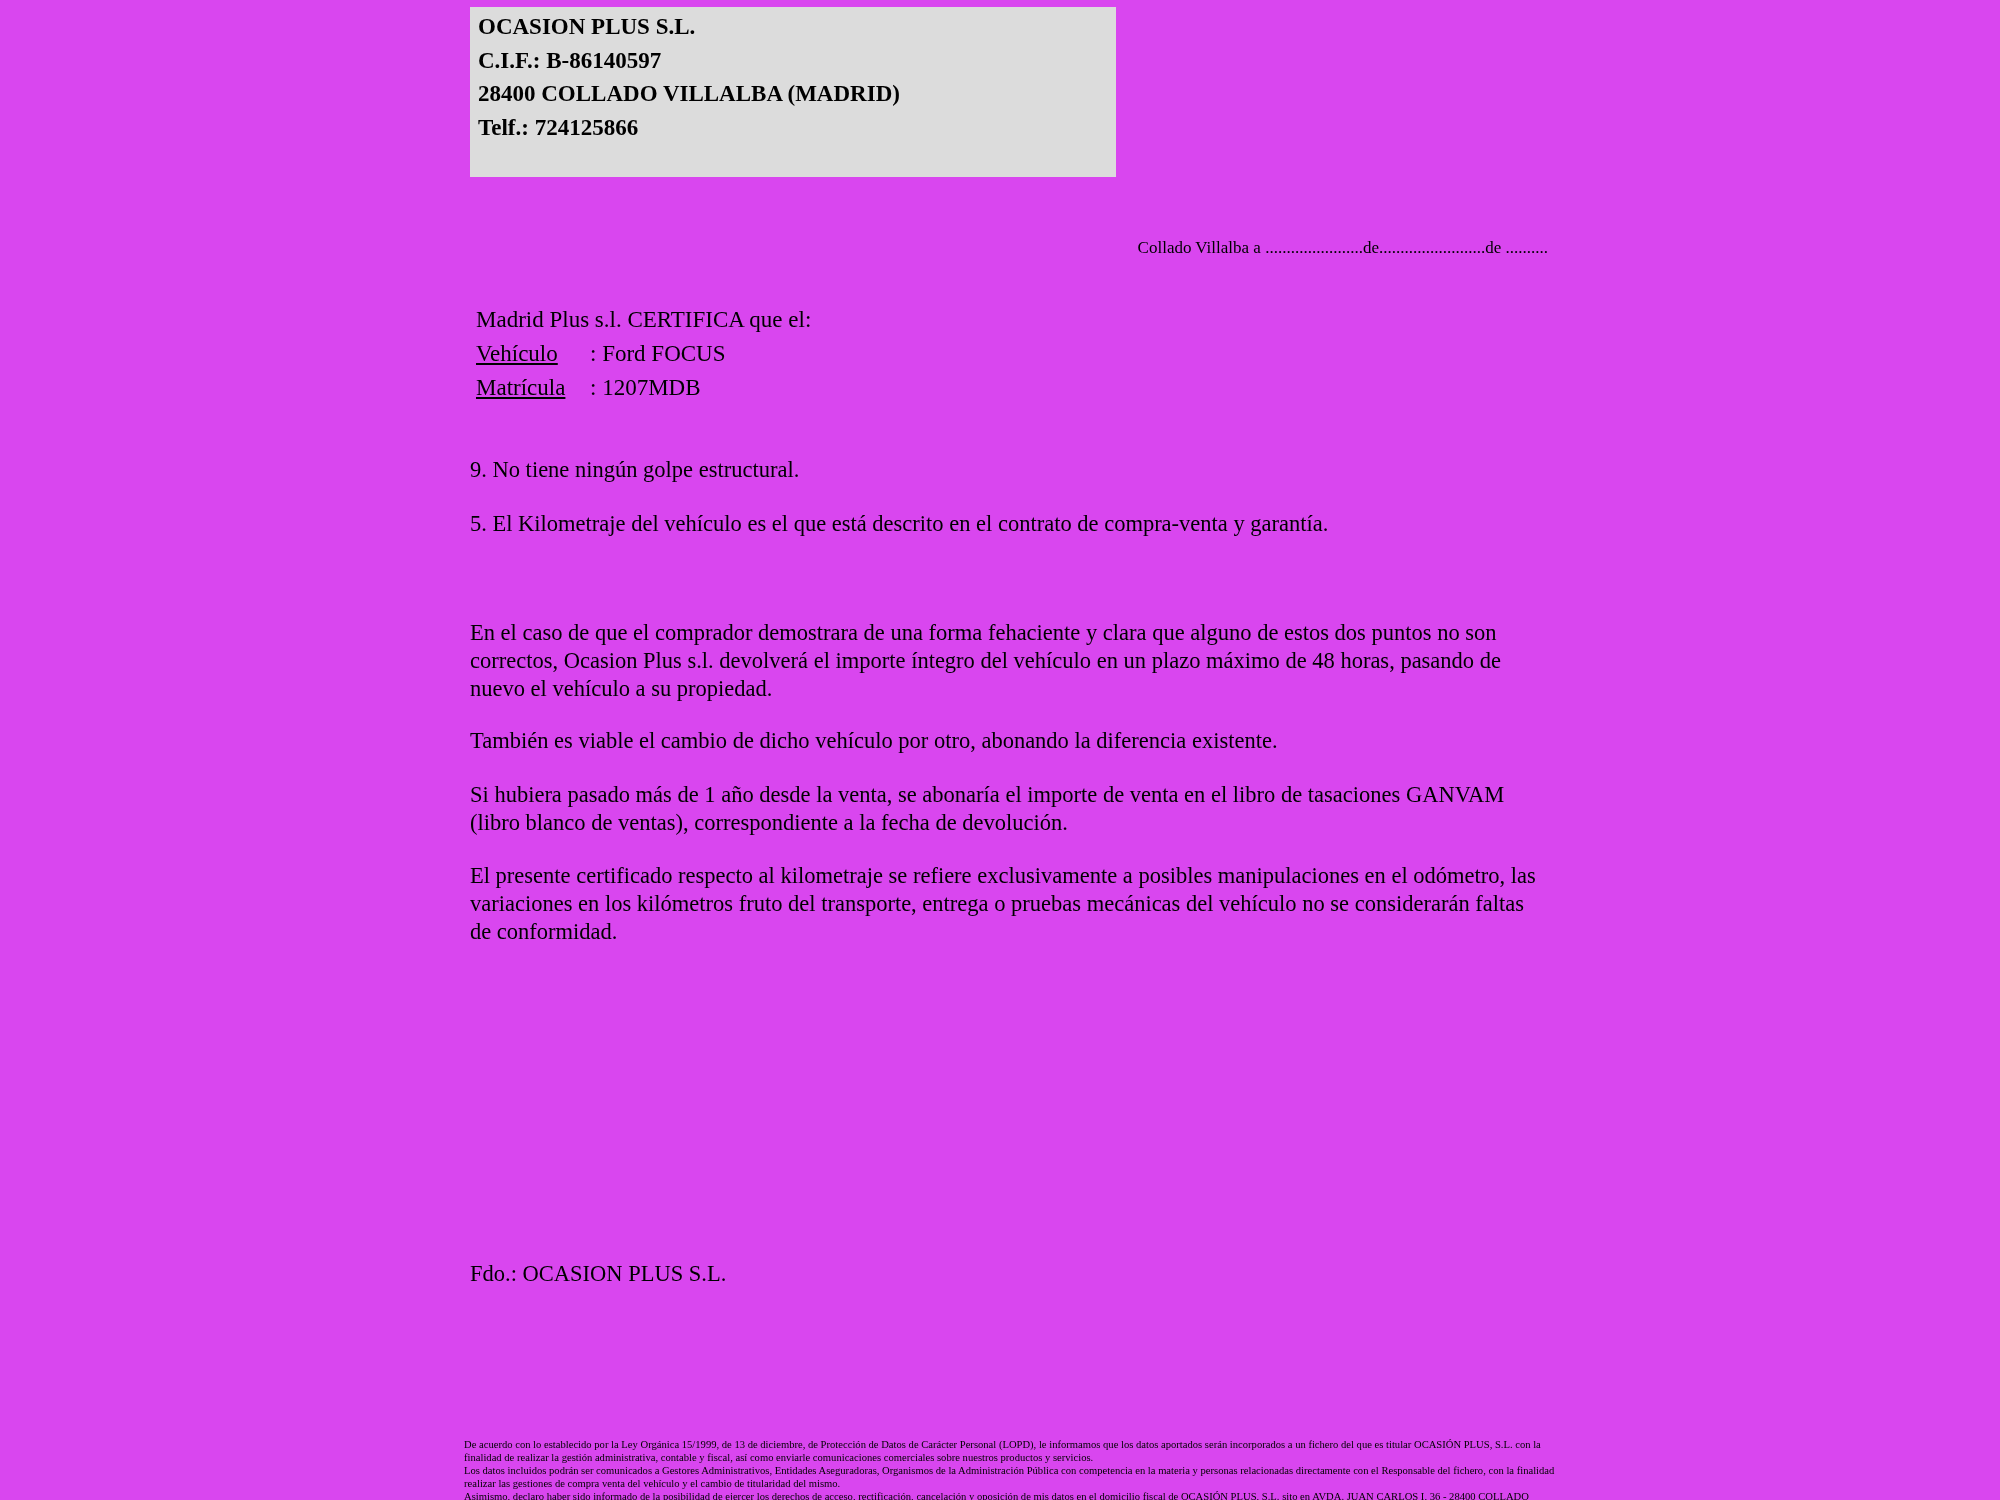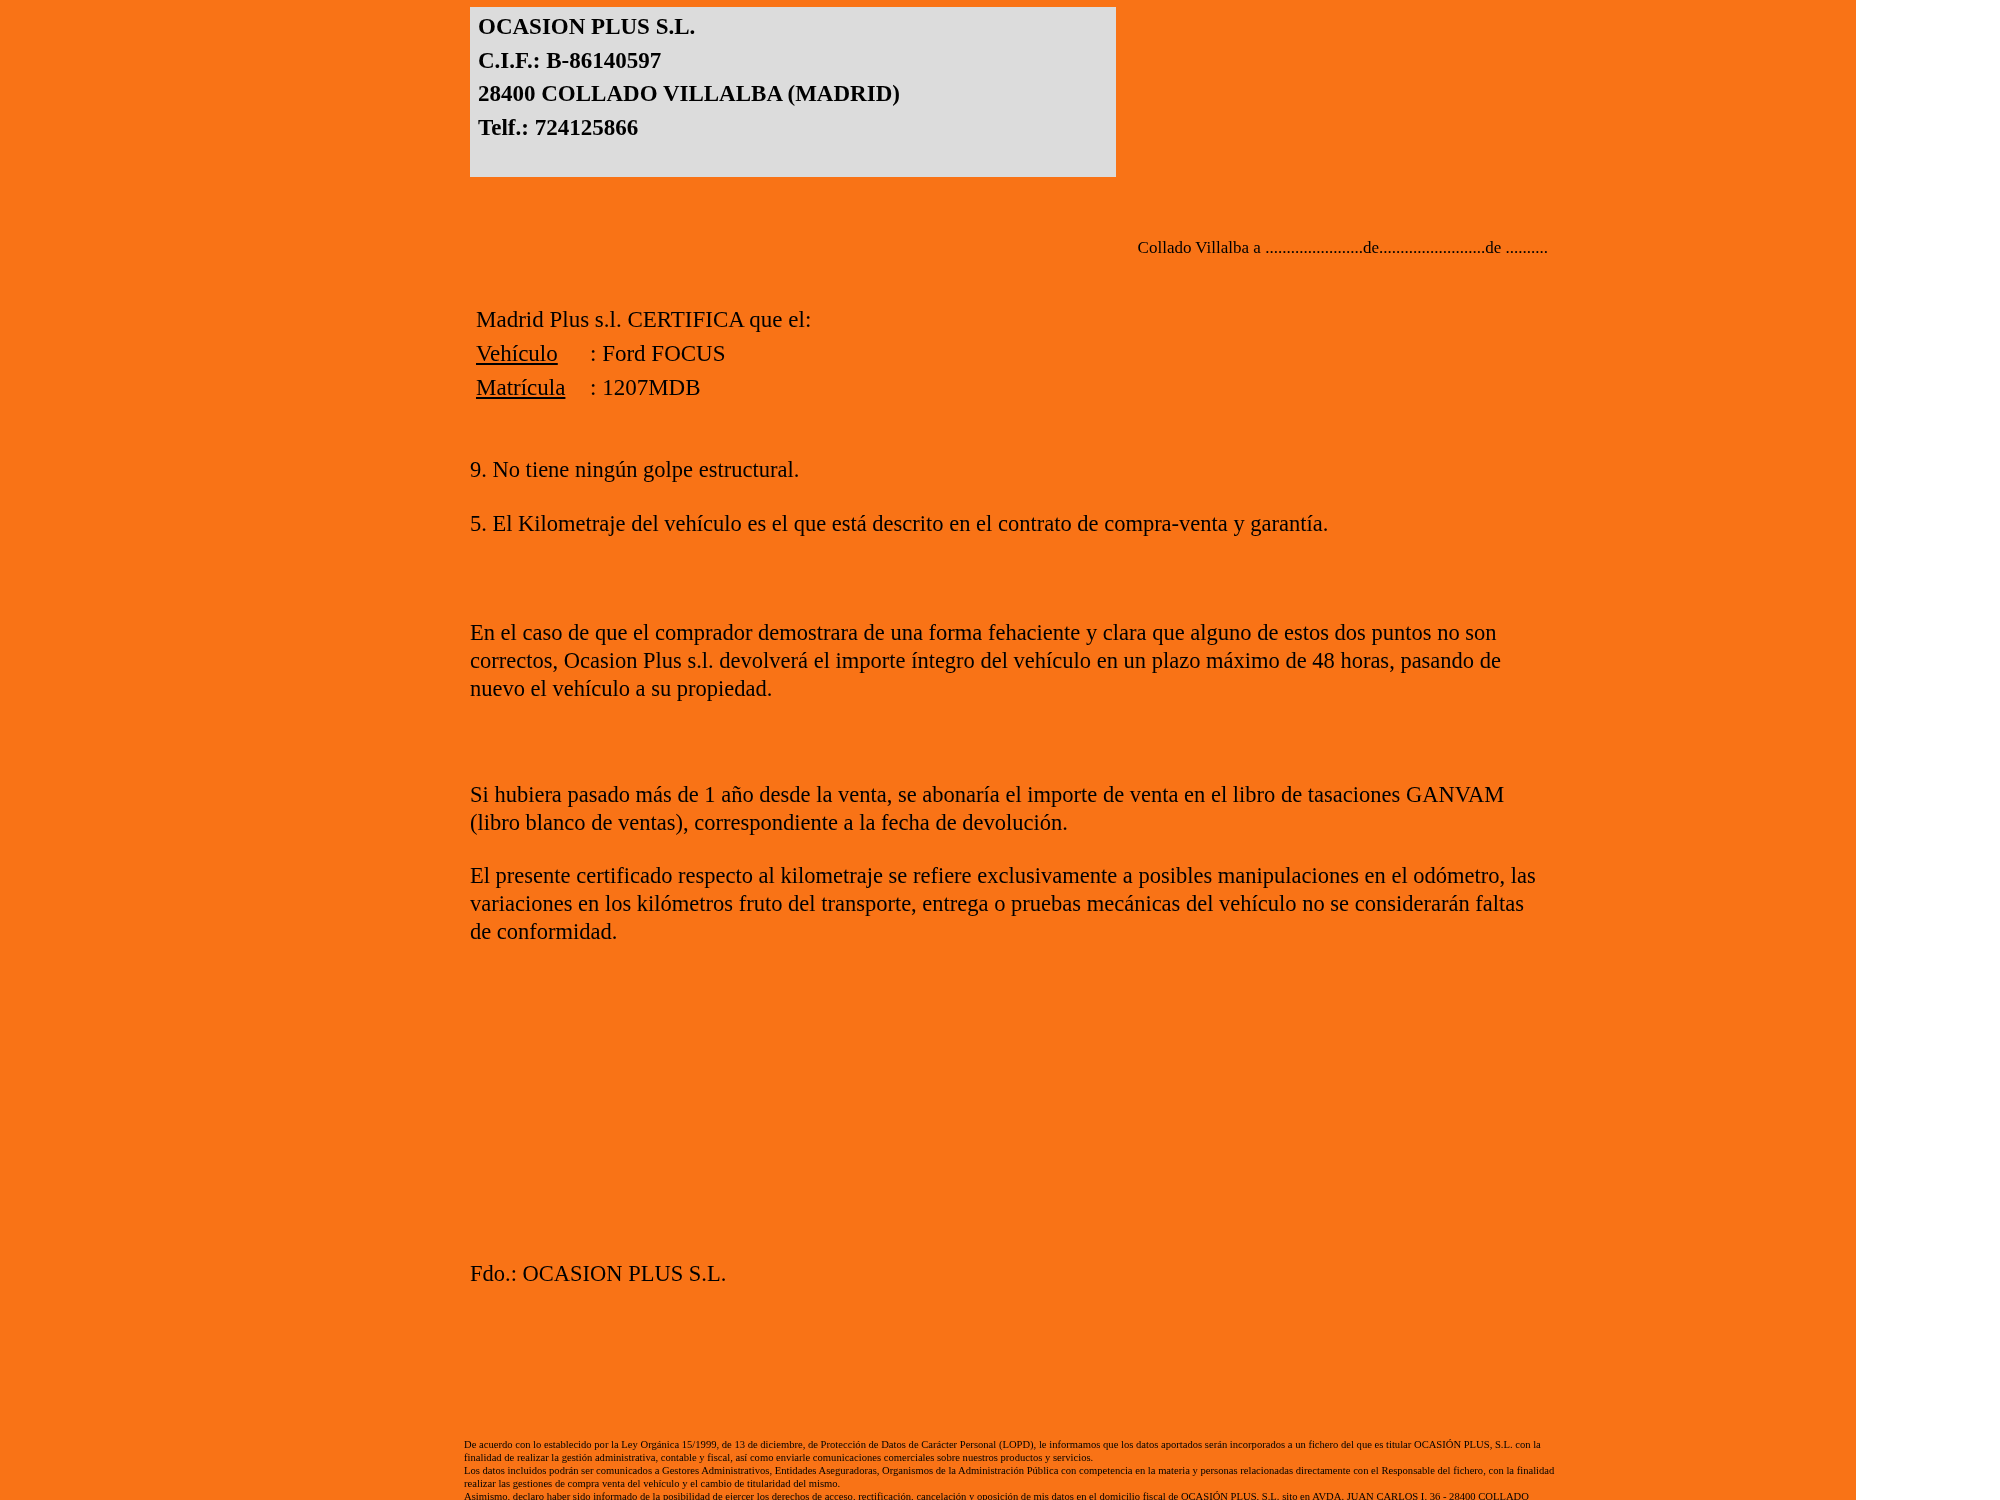--- a/index.html
+++ b/index.html
@@ -3,23 +3,23 @@
 <meta charset="utf-8">
 <style>
   * { margin: 0; padding: 0; box-sizing: border-box; }
   html, body { background: #ffffff; }
   body {
     font-family: "Liberation Serif", "DejaVu Serif", serif;
     color: #000000;
   }
   .page {
     position: relative;
-    width: 1856px;
+    width: 2000px;
     height: 1500px;
-    background: #f97316;
+    background: #d946ef;
     overflow: hidden;
   }
   
   .header-box {
     position: absolute;
     left: 470px;
     top: 7px;
     width: 646px;
     height: 170px;
     background: #dcdcdc;
@@ -97,20 +97,21 @@
     </div>
     <div class="cline">
       <span class="cert-label-wrap"><span class="underlined">Matrícula</span></span><span>: 1207MDB</span>
     </div>
   </div>
 
   <div class="doc-text pt-1">9. No tiene ningún golpe estructural.</div>
   <div class="doc-text pt-2">5. El Kilometraje del vehículo es el que está descrito en el contrato de compra-venta y garantía.</div>
 
   <div class="doc-text para-1">En el caso de que el comprador demostrara de una forma fehaciente y clara que alguno de estos dos puntos no son correctos, Ocasion Plus s.l. devolverá el importe íntegro del vehículo en un plazo máximo de 48 horas, pasando de nuevo el vehículo a su propiedad.</div>
+  <div class="doc-text para-2">También es viable el cambio de dicho vehículo por otro, abonando la diferencia existente.</div>
   <div class="doc-text para-3">Si hubiera pasado más de 1 año desde la venta, se abonaría el importe de venta en el libro de tasaciones GANVAM (libro blanco de ventas), correspondiente a la fecha de devolución.</div>
   <div class="doc-text para-4">El presente certificado respecto al kilometraje se refiere exclusivamente a posibles manipulaciones en el odómetro, las variaciones en los kilómetros fruto del transporte, entrega o pruebas mecánicas del vehículo no se considerarán faltas de conformidad.</div>
 
   <div class="doc-text signature">Fdo.: OCASION PLUS S.L.</div>
 
   <div class="legal-footer">
     <div>De acuerdo con lo establecido por la Ley Orgánica 15/1999, de 13 de diciembre, de Protección de Datos de Carácter Personal (LOPD), le informamos que los datos aportados serán incorporados a un fichero del que es titular OCASIÓN PLUS, S.L. con la finalidad de realizar la gestión administrativa, contable y fiscal, así como enviarle comunicaciones comerciales sobre nuestros productos y servicios.</div>
     <div>Los datos incluidos podrán ser comunicados a Gestores Administrativos, Entidades Aseguradoras, Organismos de la Administración Pública con competencia en la materia y personas relacionadas directamente con el Responsable del fichero, con la finalidad realizar las gestiones de compra venta del vehículo y el cambio de titularidad del mismo.</div>
     <div>Asimismo, declaro haber sido informado de la posibilidad de ejercer los derechos de acceso, rectificación, cancelación y oposición de mis datos en el domicilio fiscal de OCASIÓN PLUS, S.L. sito en AVDA. JUAN CARLOS I, 36 - 28400 COLLADO VILLALBA - MADRID. Inscrita en el Registro Mercantil de Madrid Tomo:150, Inscripción:1, Hoja:M 511731</div>
   </div>

